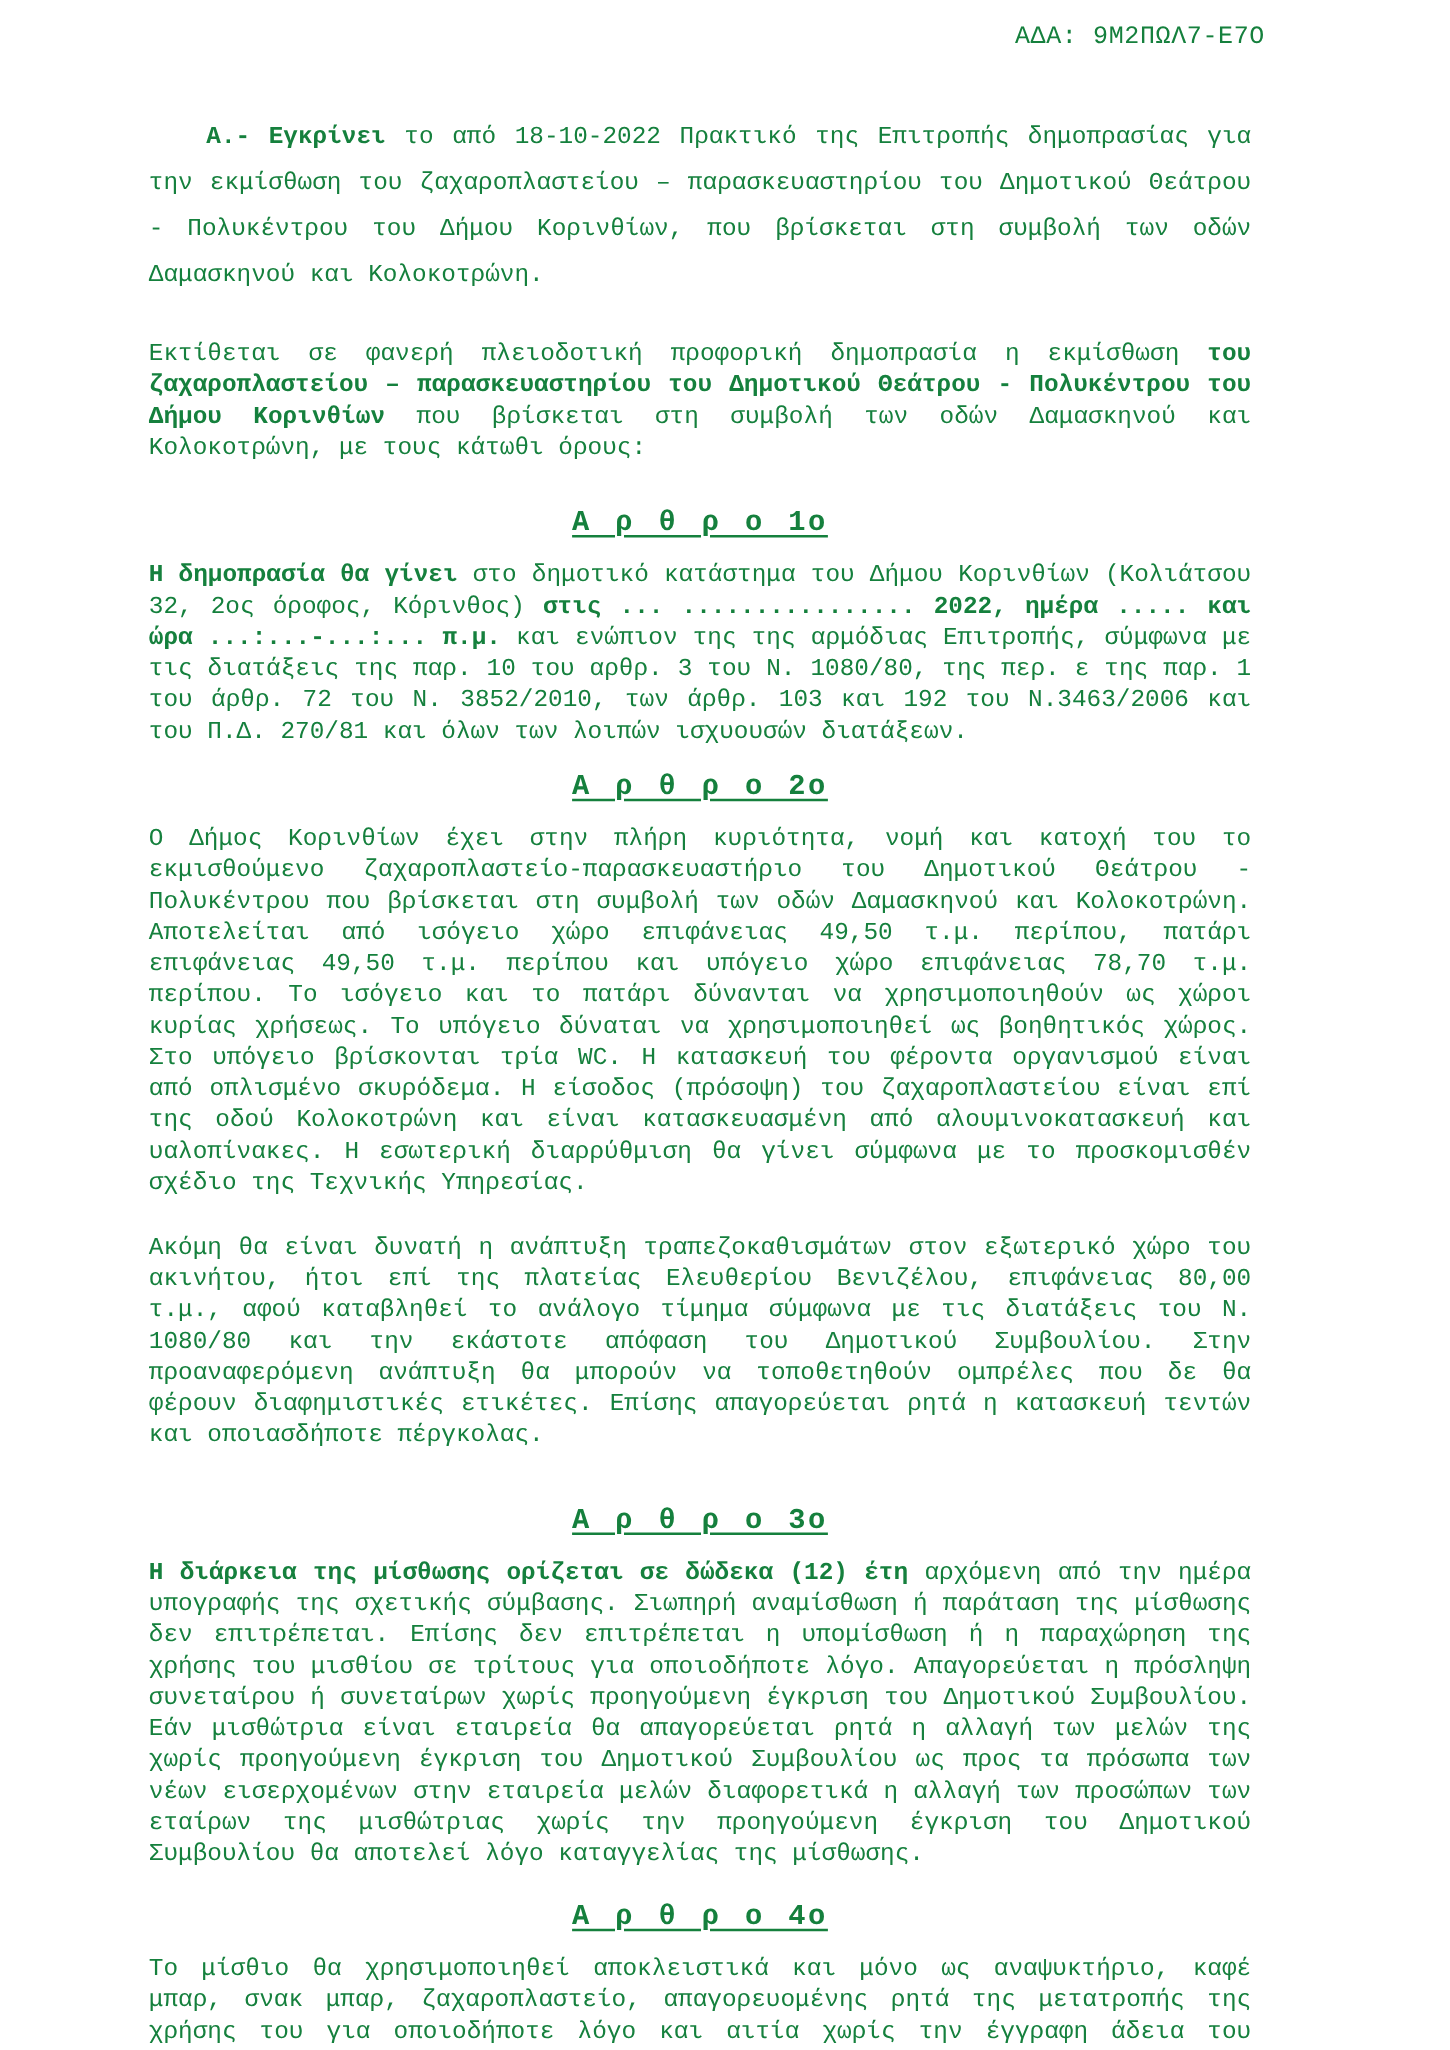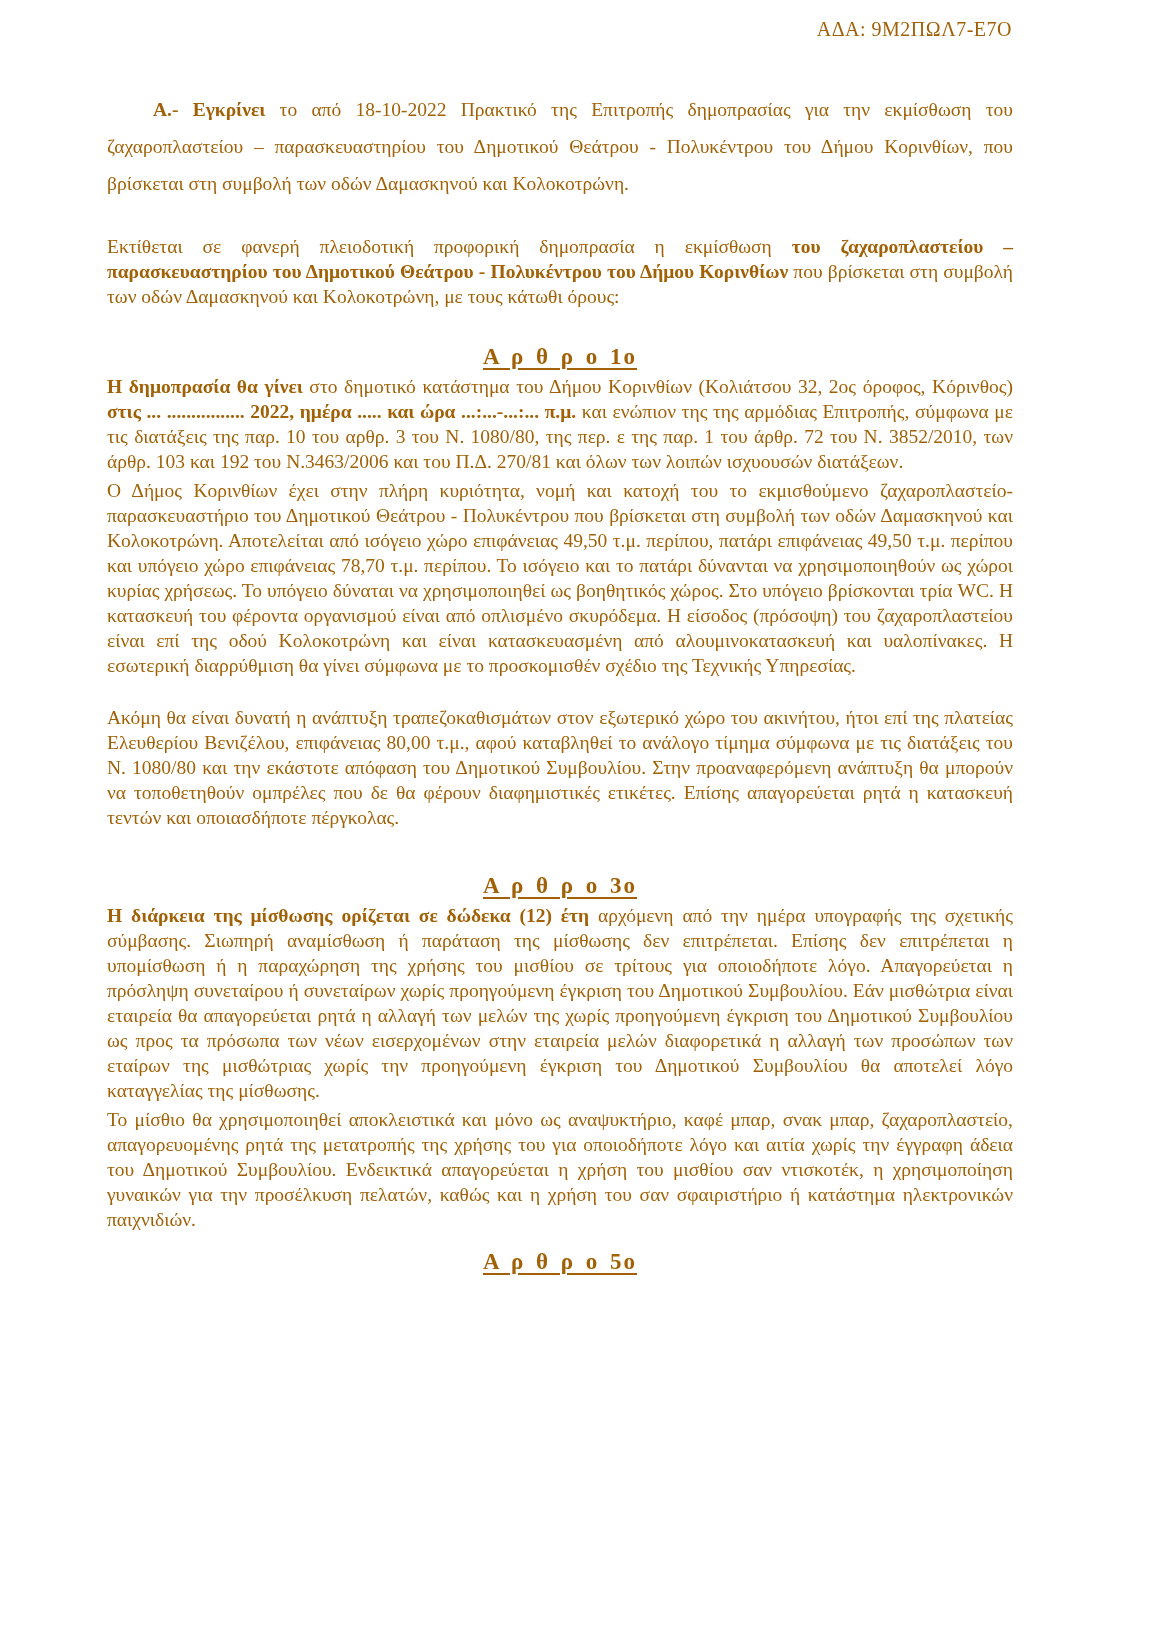--- a/index.html
+++ b/index.html
@@ -1,37 +1,37 @@
 <!DOCTYPE html>
 <html lang="el"><head>
 <meta charset="utf-8">
 <style>
   html, body { margin: 0; padding: 0; background: #ffffff; }
   .page {
     position: relative;
     width: 1160px;
     height: 1640px;
     background: #ffffff;
-    color: #a16207;
-    font-family: Liberation Serif, serif;
+    color: #15803d;
+    font-family: Liberation Mono, monospace;
     overflow: hidden;
   }
   .ada {
     padding-top: 18px;
     padding-right: 148px;
     text-align: right;
     font-size: 20px;
     letter-spacing: 0.5px;
     white-space: nowrap;
   }
   .content {
     margin: 50px 143px 0 103px;   
     font-size: 19.5px;
   }
-  p { margin: 4px; }
+  p { margin: 16px; }
   
   .pab {
     line-height: 37px;
     text-align: justify;
     text-indent: 46px;
   }
   
   .body-text {
     line-height: 25px;
     text-align: justify;
@@ -69,28 +69,30 @@
 
     <p class="pab"><b>Α.- Εγκρίνει</b><span> το από 18-10-2022 Πρακτικό της Επιτροπής δημοπρασίας για την εκμίσθωση του ζαχαροπλαστείου – παρασκευαστηρίου του Δημοτικού Θεάτρου - Πολυκέντρου του Δήμου Κορινθίων, που βρίσκεται στη συμβολή των οδών Δαμασκηνού και Κολοκοτρώνη.</span></p>
 
 
     <p class="body-text intro"><span>Εκτίθεται σε φανερή πλειοδοτική προφορική δημοπρασία η εκμίσθωση </span><b>του ζαχαροπλαστείου – παρασκευαστηρίου του Δημοτικού Θεάτρου - Πολυκέντρου του Δήμου Κορινθίων</b><span> που βρίσκεται στη συμβολή των οδών Δαμασκηνού και Κολοκοτρώνη, με τους κάτωθι όρους:</span></p>
 
     <h2 class="art-h h-art1"><span class="u">Α ρ θ ρ ο  1ο</span></h2>
 
     <p class="body-text"><b>Η δημοπρασία θα γίνει</b><span> στο δημοτικό κατάστημα του Δήμου Κορινθίων (Κολιάτσου 32, 2ος όροφος, Κόρινθος) </span><b>στις ... ................ 2022, ημέρα ..... και ώρα ...:...-...:... π.μ.</b><span> και ενώπιον της της αρμόδιας Επιτροπής, σύμφωνα με τις διατάξεις της παρ. 10 του αρθρ. 3 του Ν. 1080/80, της περ. ε της παρ. 1 του άρθρ. 72 του Ν. 3852/2010, των άρθρ. 103 και 192 του Ν.3463/2006 και του Π.Δ. 270/81 και όλων των λοιπών ισχυουσών διατάξεων.</span></p>
 
+    <h2 class="art-h h-art2"><span class="u">Α ρ θ ρ ο  2ο</span></h2>
 
     <p class="body-text">Ο Δήμος Κορινθίων έχει στην πλήρη κυριότητα, νομή και κατοχή του το εκμισθούμενο ζαχαροπλαστείο-παρασκευαστήριο του Δημοτικού Θεάτρου - Πολυκέντρου  που βρίσκεται στη συμβολή των οδών Δαμασκηνού και Κολοκοτρώνη.  Αποτελείται από ισόγειο χώρο επιφάνειας 49,50 τ.μ. περίπου, πατάρι επιφάνειας 49,50 τ.μ. περίπου και υπόγειο χώρο επιφάνειας 78,70 τ.μ. περίπου. Το ισόγειο και το πατάρι δύνανται να χρησιμοποιηθούν ως χώροι κυρίας χρήσεως. Το υπόγειο δύναται να χρησιμοποιηθεί ως βοηθητικός χώρος. Στο υπόγειο βρίσκονται τρία WC. Η κατασκευή του φέροντα οργανισμού είναι από οπλισμένο σκυρόδεμα. Η είσοδος (πρόσοψη) του ζαχαροπλαστείου είναι επί της οδού Κολοκοτρώνη και είναι κατασκευασμένη από αλουμινοκατασκευή και υαλοπίνακες. Η εσωτερική διαρρύθμιση θα γίνει σύμφωνα με το προσκομισθέν σχέδιο της Τεχνικής Υπηρεσίας.</p>
 
     <p class="body-text p-tables">Ακόμη θα είναι δυνατή η ανάπτυξη τραπεζοκαθισμάτων στον εξωτερικό χώρο του ακινήτου, ήτοι επί της πλατείας Ελευθερίου Βενιζέλου, επιφάνειας 80,00 τ.μ., αφού καταβληθεί το ανάλογο τίμημα σύμφωνα με τις διατάξεις του Ν. 1080/80 και την εκάστοτε απόφαση του Δημοτικού Συμβουλίου. Στην προαναφερόμενη ανάπτυξη θα μπορούν να τοποθετηθούν ομπρέλες που δε θα φέρουν διαφημιστικές ετικέτες. Επίσης απαγορεύεται ρητά η κατασκευή τεντών και οποιασδήποτε πέργκολας.</p>
 
     <h2 class="art-h h-art3"><span class="u">Α ρ θ ρ ο  3ο</span></h2>
 
     <p class="body-text"><b>Η διάρκεια της μίσθωσης ορίζεται σε δώδεκα (12) έτη</b><span> αρχόμενη από την ημέρα υπογραφής της σχετικής σύμβασης. Σιωπηρή αναμίσθωση ή παράταση της μίσθωσης δεν επιτρέπεται. Επίσης δεν επιτρέπεται η υπομίσθωση ή η παραχώρηση της χρήσης του μισθίου σε τρίτους για οποιοδήποτε λόγο. Απαγορεύεται η πρόσληψη συνεταίρου ή συνεταίρων χωρίς προηγούμενη έγκριση του Δημοτικού Συμβουλίου. Εάν μισθώτρια είναι εταιρεία θα απαγορεύεται ρητά η αλλαγή των μελών της χωρίς προηγούμενη έγκριση του Δημοτικού Συμβουλίου ως προς τα πρόσωπα των νέων εισερχομένων στην εταιρεία μελών διαφορετικά η αλλαγή των προσώπων των εταίρων της μισθώτριας χωρίς την προηγούμενη έγκριση του Δημοτικού Συμβουλίου θα αποτελεί λόγο καταγγελίας της μίσθωσης.</span></p>
 
+    <h2 class="art-h h-art4"><span class="u">Α ρ θ ρ ο  4ο</span></h2>
 
     <p class="body-text">Το μίσθιο θα χρησιμοποιηθεί αποκλειστικά και μόνο ως αναψυκτήριο, καφέ μπαρ, σνακ μπαρ, ζαχαροπλαστείο, απαγορευομένης ρητά της μετατροπής της χρήσης του για οποιοδήποτε λόγο και αιτία χωρίς την έγγραφη άδεια του Δημοτικού Συμβουλίου.  Ενδεικτικά απαγορεύεται η χρήση του μισθίου σαν ντισκοτέκ, η χρησιμοποίηση γυναικών για την προσέλκυση πελατών, καθώς και η χρήση του σαν σφαιριστήριο ή κατάστημα ηλεκτρονικών παιχνιδιών.</p>
 
     <h2 class="art-h h-art5"><span class="u">Α ρ θ ρ ο  5ο</span></h2>
 
   </div>
 </div>
 
 </body></html>

